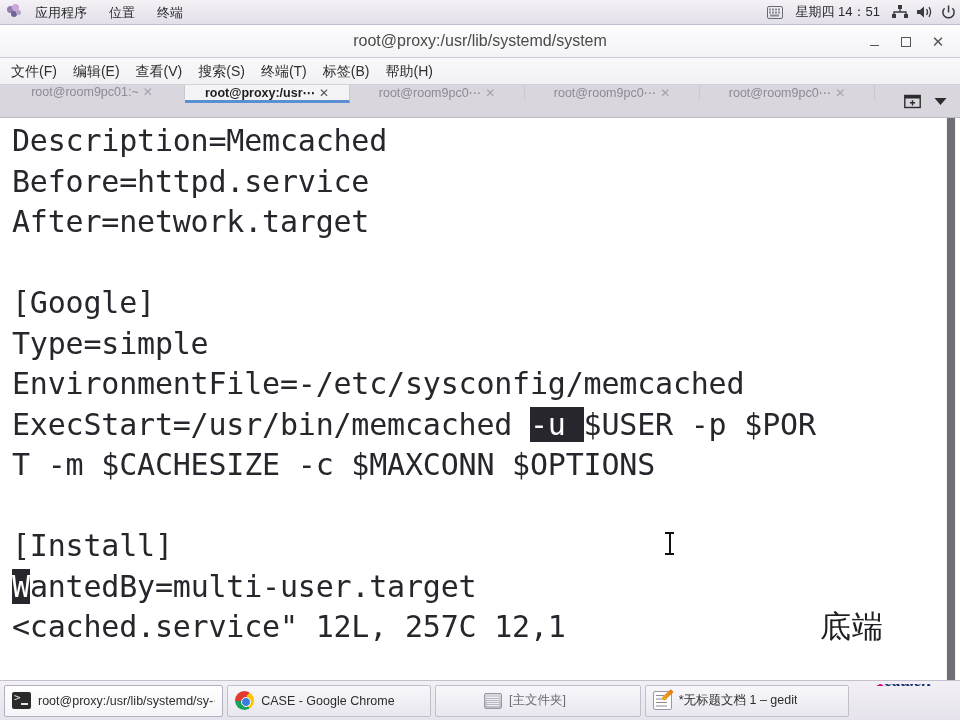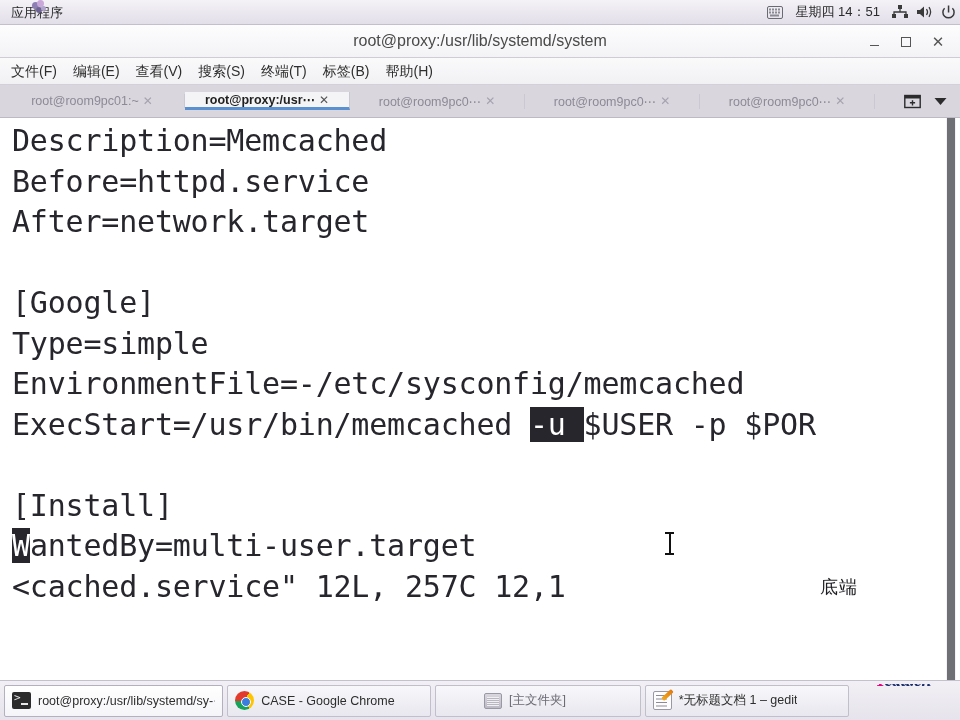--- a/index.html
+++ b/index.html
@@ -25,21 +25,21 @@
     border-radius: 7px 7px 0 0;
   }
 
   
   .top-panel {
     position: absolute; left: 0; top: 0; width: 960px; height: 25px;
     background: linear-gradient(to bottom, #f4f2f6 0%, #eae7ef 55%, #e2dfe9 100%);
     border-bottom: 1px solid #c3bfcf;
     display: flex; align-items: center;
   }
-  .panel-left { display: flex; align-items: center; height: 100%; flex-direction: column; }
+  .panel-left { display: flex; align-items: center; height: 100%; }
   .panel-menu {
     font-size: 13px; color: #2b2b2b; padding: 0 11px;
     line-height: 25px; white-space: nowrap; cursor: default;
   }
   .panel-logo {
     width: 16px; height: 16px; margin-left: 7px; margin-right: 1px;
     position: relative;
   }
   .panel-logo .f1 { position:absolute; width:7px; height:7px; border-radius:50%;
       background:#8d7fb3; left:0; top:2px; }
@@ -98,21 +98,21 @@
   .menubar-item {
     font-size: 14px; color: #2e2e2e; padding: 0 8px; line-height: 27px;
     white-space: nowrap; cursor: default;
   }
 
   
   .tabbar {
     height: 33px;
     background: #d9d6de;
     border-bottom: 1px solid #bdbac6;
-    display: flex; align-items: center;
+    display: flex; align-items: flex-start;
     position: relative;
   }
   .tab {
     display: flex; align-items: center; justify-content: center;
     position: relative; min-width: 0;
     padding: 0 4px;
     border-right: 1px solid #cbc8d3;
     cursor: default;
   }
   .tab .tab-label {
@@ -166,21 +166,21 @@
     background: #f3f3f5;
   }
   .term-scrollbar .thumb {
     position: absolute; left: 1px; top: 0px; width: 8px; height: 100%;
     background: #6f6f76; border-radius: 0px;
   }
   .status-line { position: relative; }
   .status-bottom-label {
     position: absolute; left: 820px; top: 0;
     font-family: "Liberation Sans", sans-serif;
-    font-size: 18px; color: #1d1d22; letter-spacing: 1px;
+    font-size: 31px; color: #1d1d22; letter-spacing: 1px;
   }
 
   
   .ibeam {
     position: absolute; left: 665px; top: 413px;
     width: 9px; height: 26px; z-index: 40;
   }
   .ibeam::before {
     content:""; position:absolute; left:4px; top:2px; width:2px; height:22px; background:#111;
   }
@@ -410,20 +410,21 @@
 
     <div class="term-body">
       <div class="term-text">Description=Memcached</div>
       <div class="term-text">Before=httpd.service</div>
       <div class="term-text">After=network.target</div>
       <div class="term-text">&nbsp;</div>
       <div class="term-text">[Google]</div>
       <div class="term-text">Type=simple</div>
       <div class="term-text">EnvironmentFile=-/etc/sysconfig/memcached</div>
       <div class="term-text"><span>ExecStart=/usr/bin/memcached </span><span class="hl">-u </span><span>$USER -p $POR</span></div>
+      <div class="term-text">T -m $CACHESIZE -c $MAXCONN $OPTIONS</div>
       <div class="term-text">&nbsp;</div>
       <div class="term-text">[Install]</div>
       <div class="term-text"><span class="hl">W</span><span>antedBy=multi-user.target</span></div>
       <div class="term-text status-line"><span>&lt;cached.service" 12L, 257C 12,1</span><span class="status-bottom-label">底端</span></div>
 
       <div class="ibeam"></div>
 
       <div class="term-scrollbar">
         <div class="thumb"></div>
       </div>

